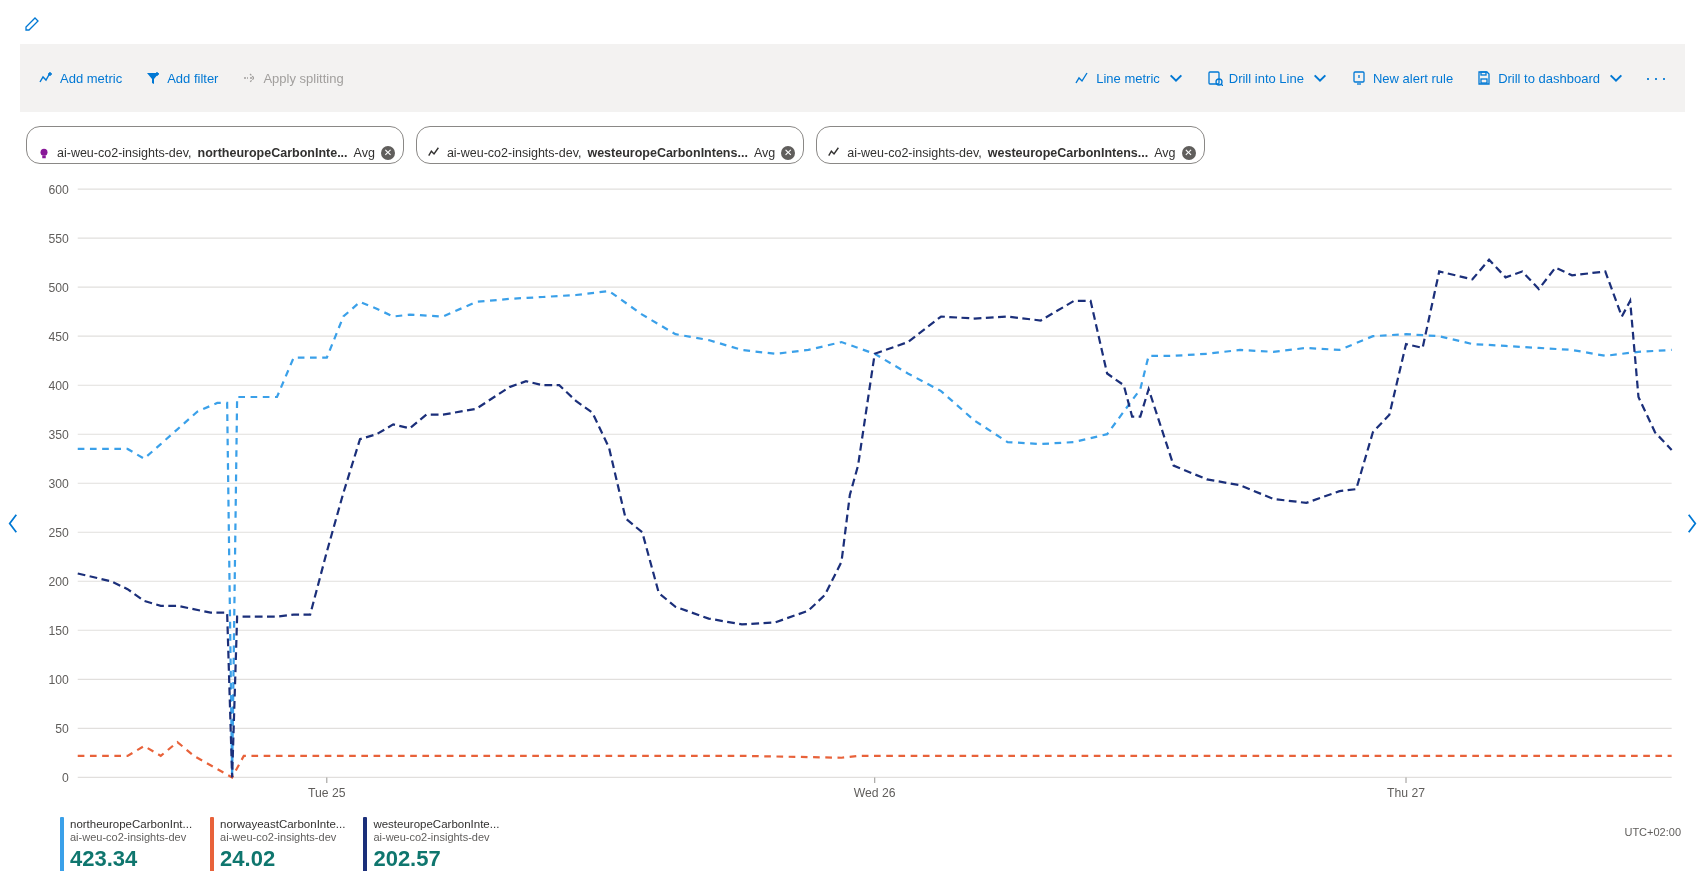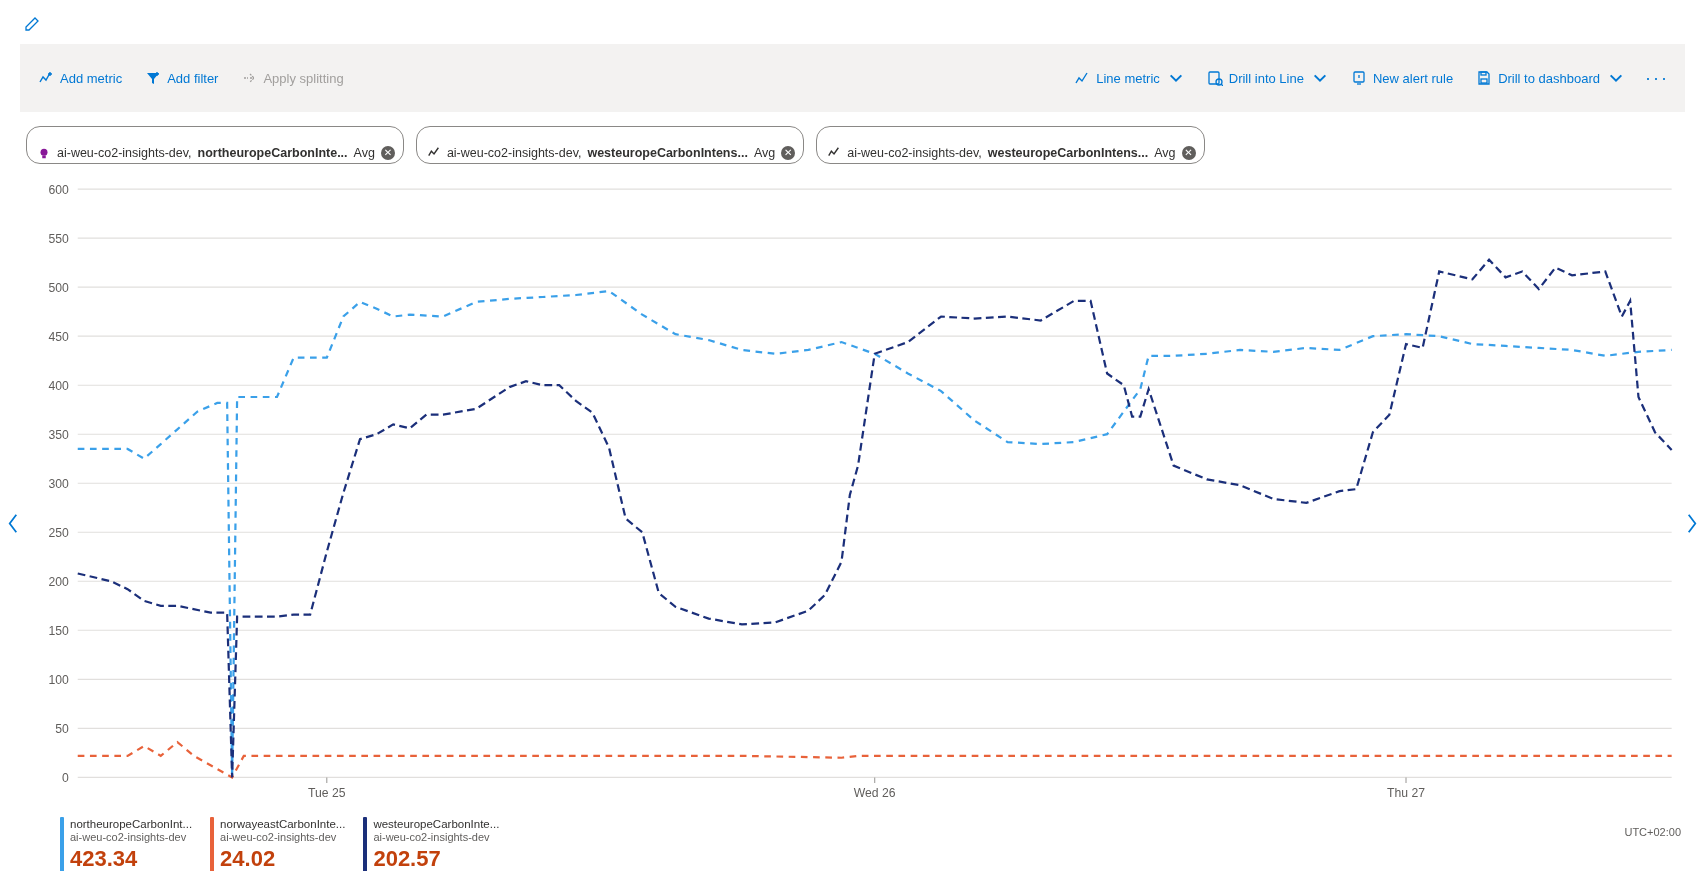--- a/index.html
+++ b/index.html
@@ -99,21 +99,21 @@
   }
   .legend-item {
     display: flex;
     gap: 6px;
     align-items: stretch;
   }
   .legend-bar { width: 4px; border-radius: 1px; }
   .legend-text { display: flex; flex-direction: column; line-height: 1.25; }
   .legend-metric { font-size: 11.5px; color: #323130; }
   .legend-sub { font-size: 11px; color: #605e5c; }
-  .legend-value { font-size: 22px; font-weight: 600; color: #c2410c; }
+  .legend-value { font-size: 22px; font-weight: 600; color: #0f766e; }
   .tz-label {
     position: absolute;
     right: 4px;
     bottom: 34px;
     font-size: 11px;
     color: #605e5c;
     text-align: center;
   }
 </style>
 </head>

